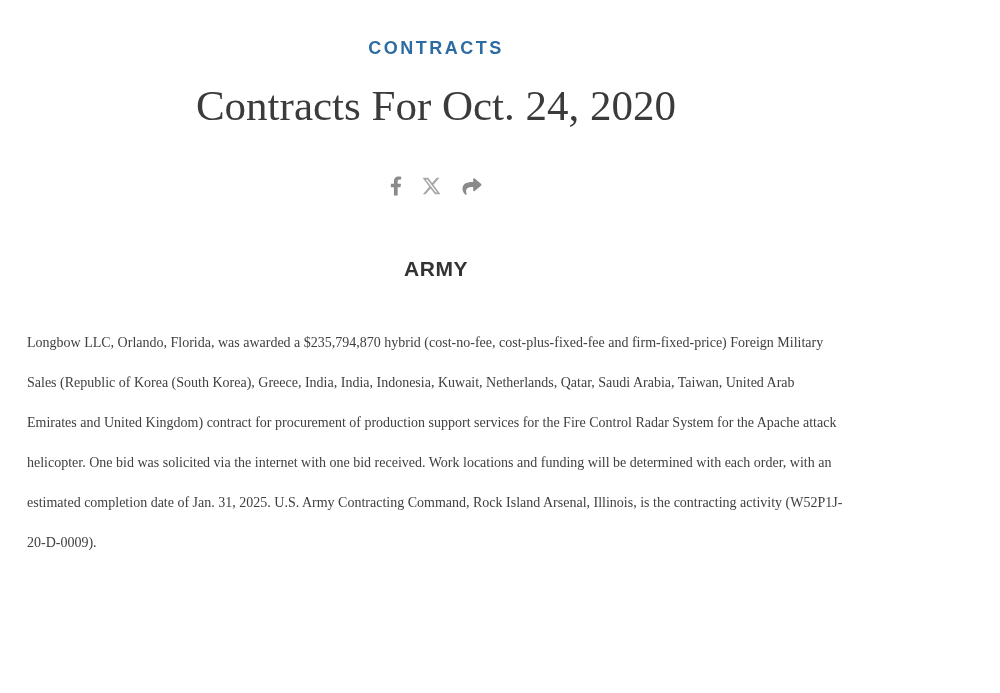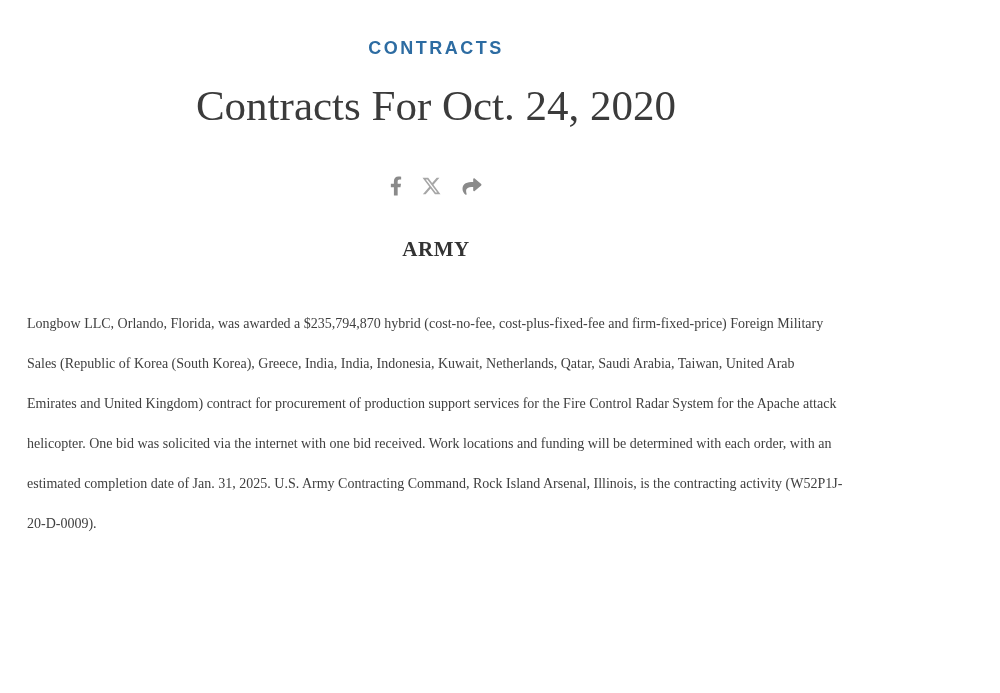--- a/index.html
+++ b/index.html
@@ -47,27 +47,27 @@
   .share-btn {
     display: inline-flex;
     align-items: center;
     justify-content: center;
     cursor: pointer;
     background: none;
     border: none;
     padding: 0;
   }
   h2.branch-heading {
-    margin-top: 40px;
+    margin-top: 60px;
     text-align: center;
     font-size: 21px;
     font-weight: bold;
     letter-spacing: 0.5px;
     color: #333333;
-    font-family: Liberation Serif, serif;
+    font-family: Liberation Sans, sans-serif;
   }
   .article-body {
     margin: 42px auto 0 auto;
     padding: 0 27px;
     max-width: 1000px;
   }
   .article-body p {
     font-size: 14px;
     line-height: 40px;
     color: #404040;

